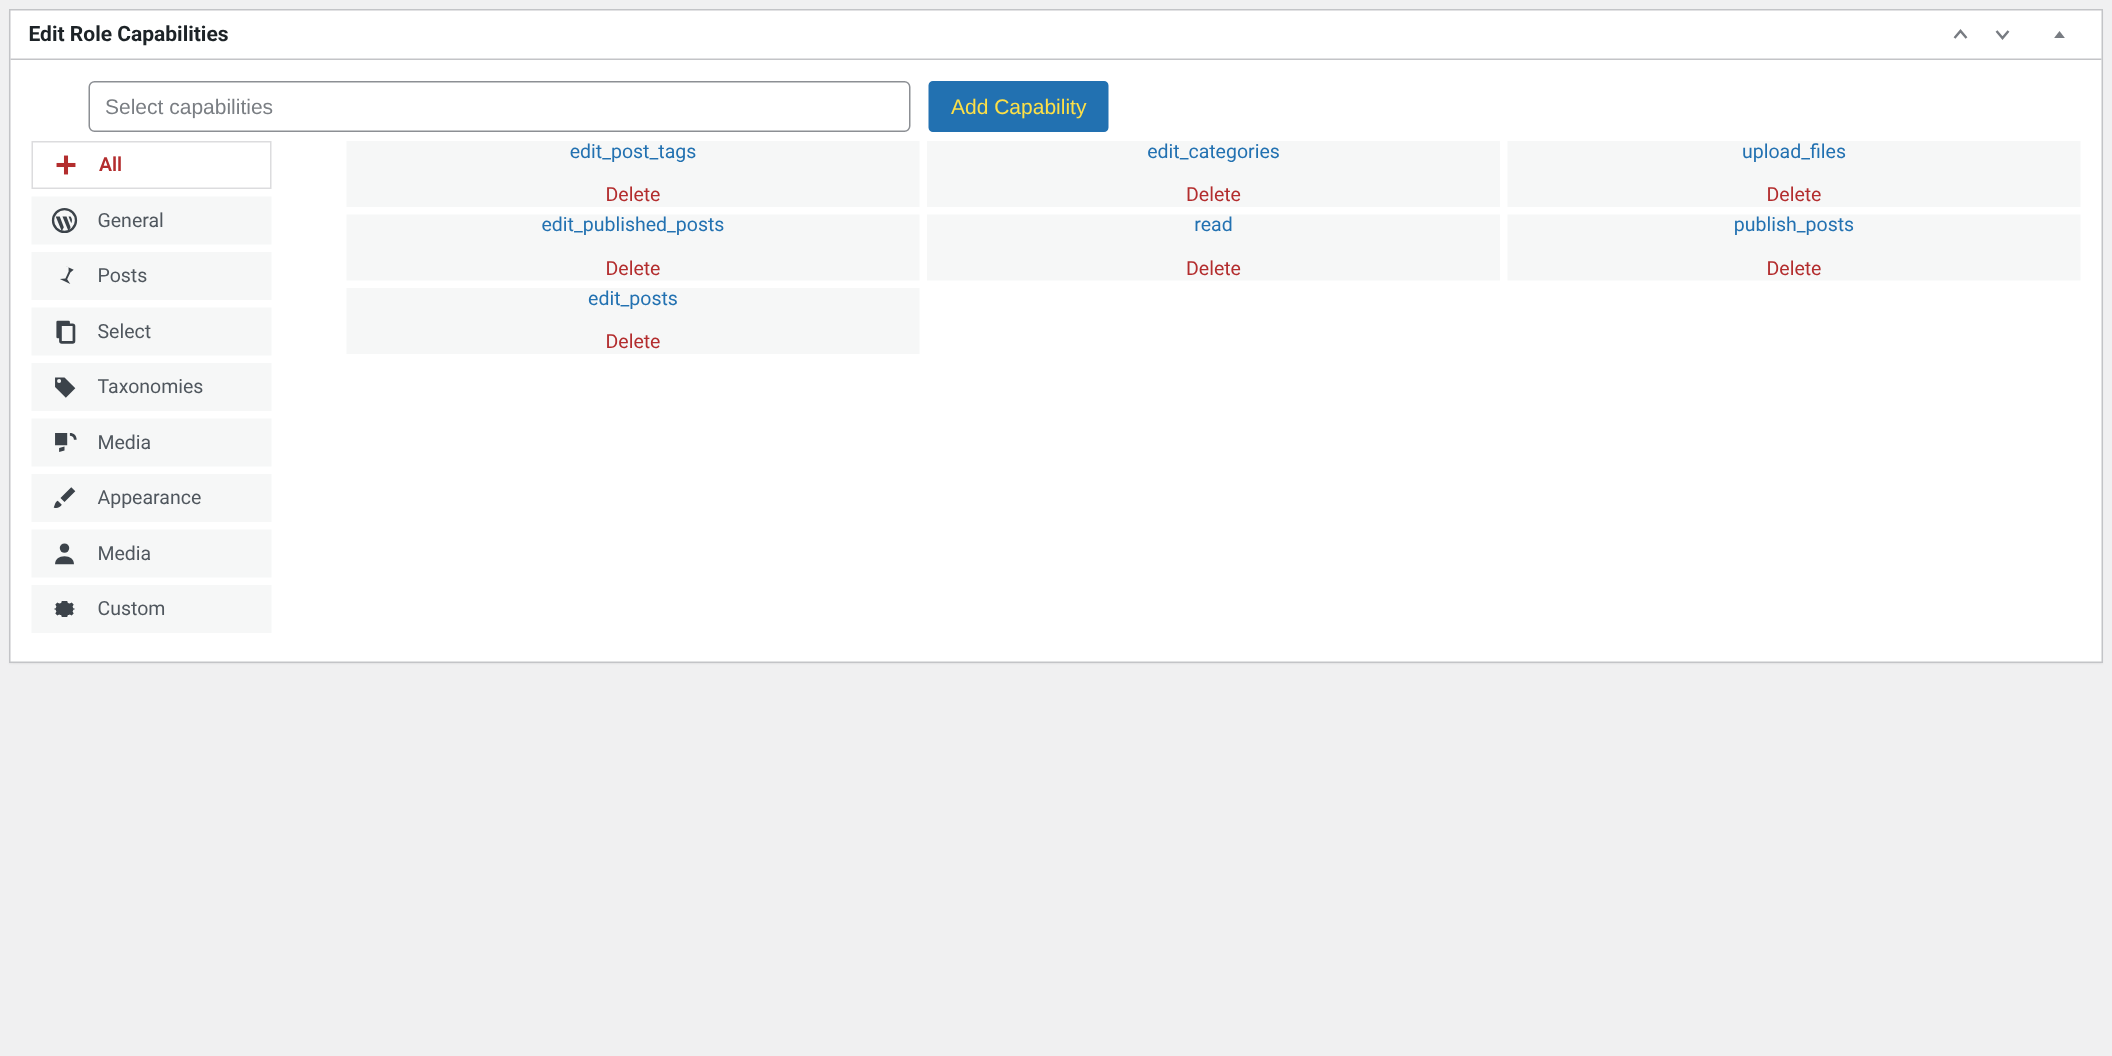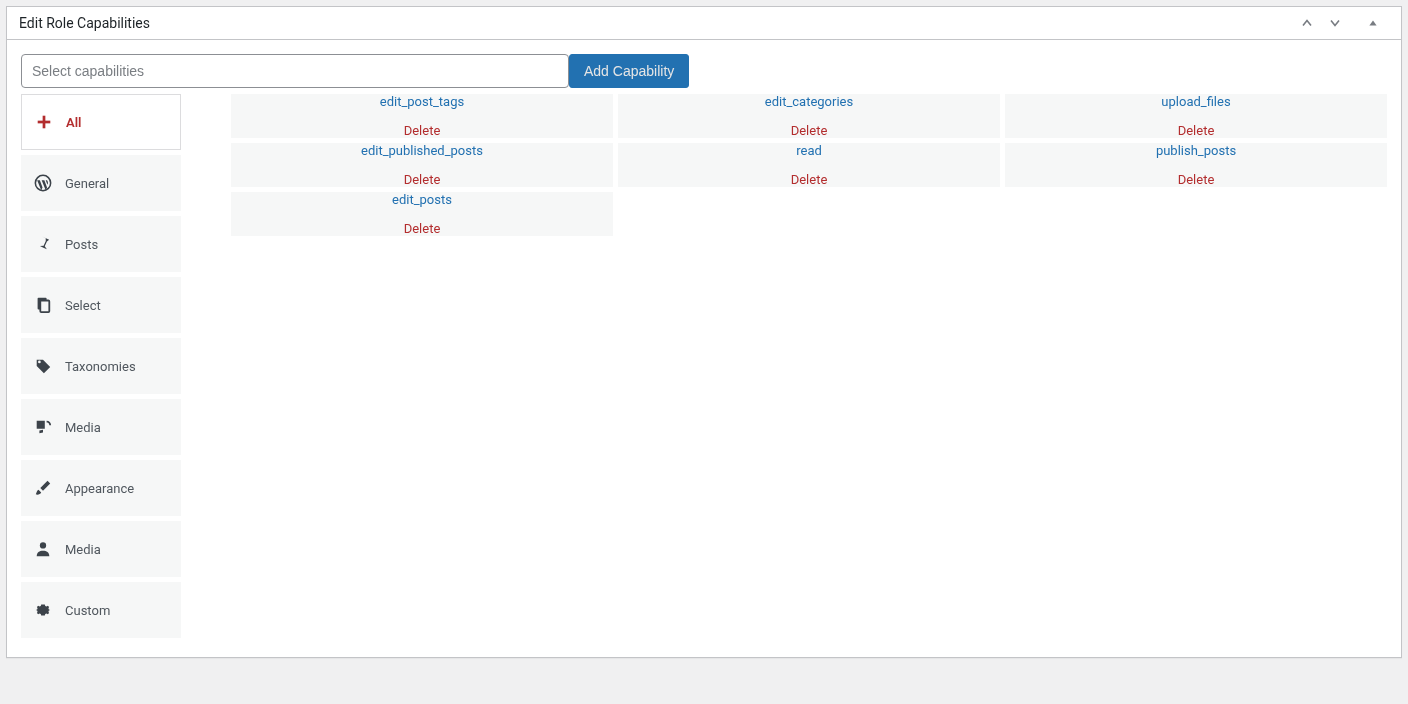--- a/index.html
+++ b/index.html
@@ -15,58 +15,59 @@
     border: 1px solid #c3c4c7;
     box-shadow: 0 1px 1px rgba(0,0,0,.04);
   }
   .panel-header {
     display: flex;
     align-items: center;
     justify-content: space-between;
     border-bottom: 1px solid #c3c4c7;
     padding: 8px 12px;
     font-size: 14px;
-    font-weight: 400;
+    font-weight: 700;
     color: #1d2327;
   }
   .panel-header-title { flex: 1; }
   .panel-header-controls {
     display: flex;
     gap: 6px;
     align-items: center;
     color: #787c82;
   }
   .panel-header-controls span {
     cursor: pointer;
     width: 22px;
     text-align: center;
     line-height: 1;
   }
   .panel-body { padding: 14px; }
   .toolbar-row {
     display: flex;
     align-items: flex-start;
-    gap: 0;
+    gap: 12px;
     margin-bottom: 6px;
+    margin-left: 38px;
   }
   .select-input {
     width: 548px;
     height: 34px;
     padding: 0 10px;
     border: 1px solid #8c8f94;
     border-radius: 4px;
     background: #fff;
     font-size: 14px;
     color: #2c3338;
   }
   .select-input::placeholder { color: #7a7e83; }
   .btn-primary {
     background: #2271b1;
     border: 1px solid #2271b1;
-    color: #e5e5e5;
+    color: #fde047;
     padding: 0 14px;
     height: 34px;
     font-size: 14px;
     border-radius: 3px;
     cursor: pointer;
     display: inline-flex;
     align-items: center;
   }
   .link-blue {
     color: #2271b1;
@@ -80,21 +81,21 @@
   }
   .sidebar {
     width: 160px;
     flex-shrink: 0;
   }
   .sidebar-item {
     display: flex;
     align-items: center;
     gap: 12px;
     padding: 0 12px;
-    height: 56px;
+    height: 32px;
     background: #f6f7f7;
     margin-bottom: 5px;
     cursor: pointer;
     color: #50575e;
     font-size: 13px;
   }
   .sidebar-item.active {
     background: #fff;
     border: 1px solid #dcdcde;
     color: #b32d2e;

